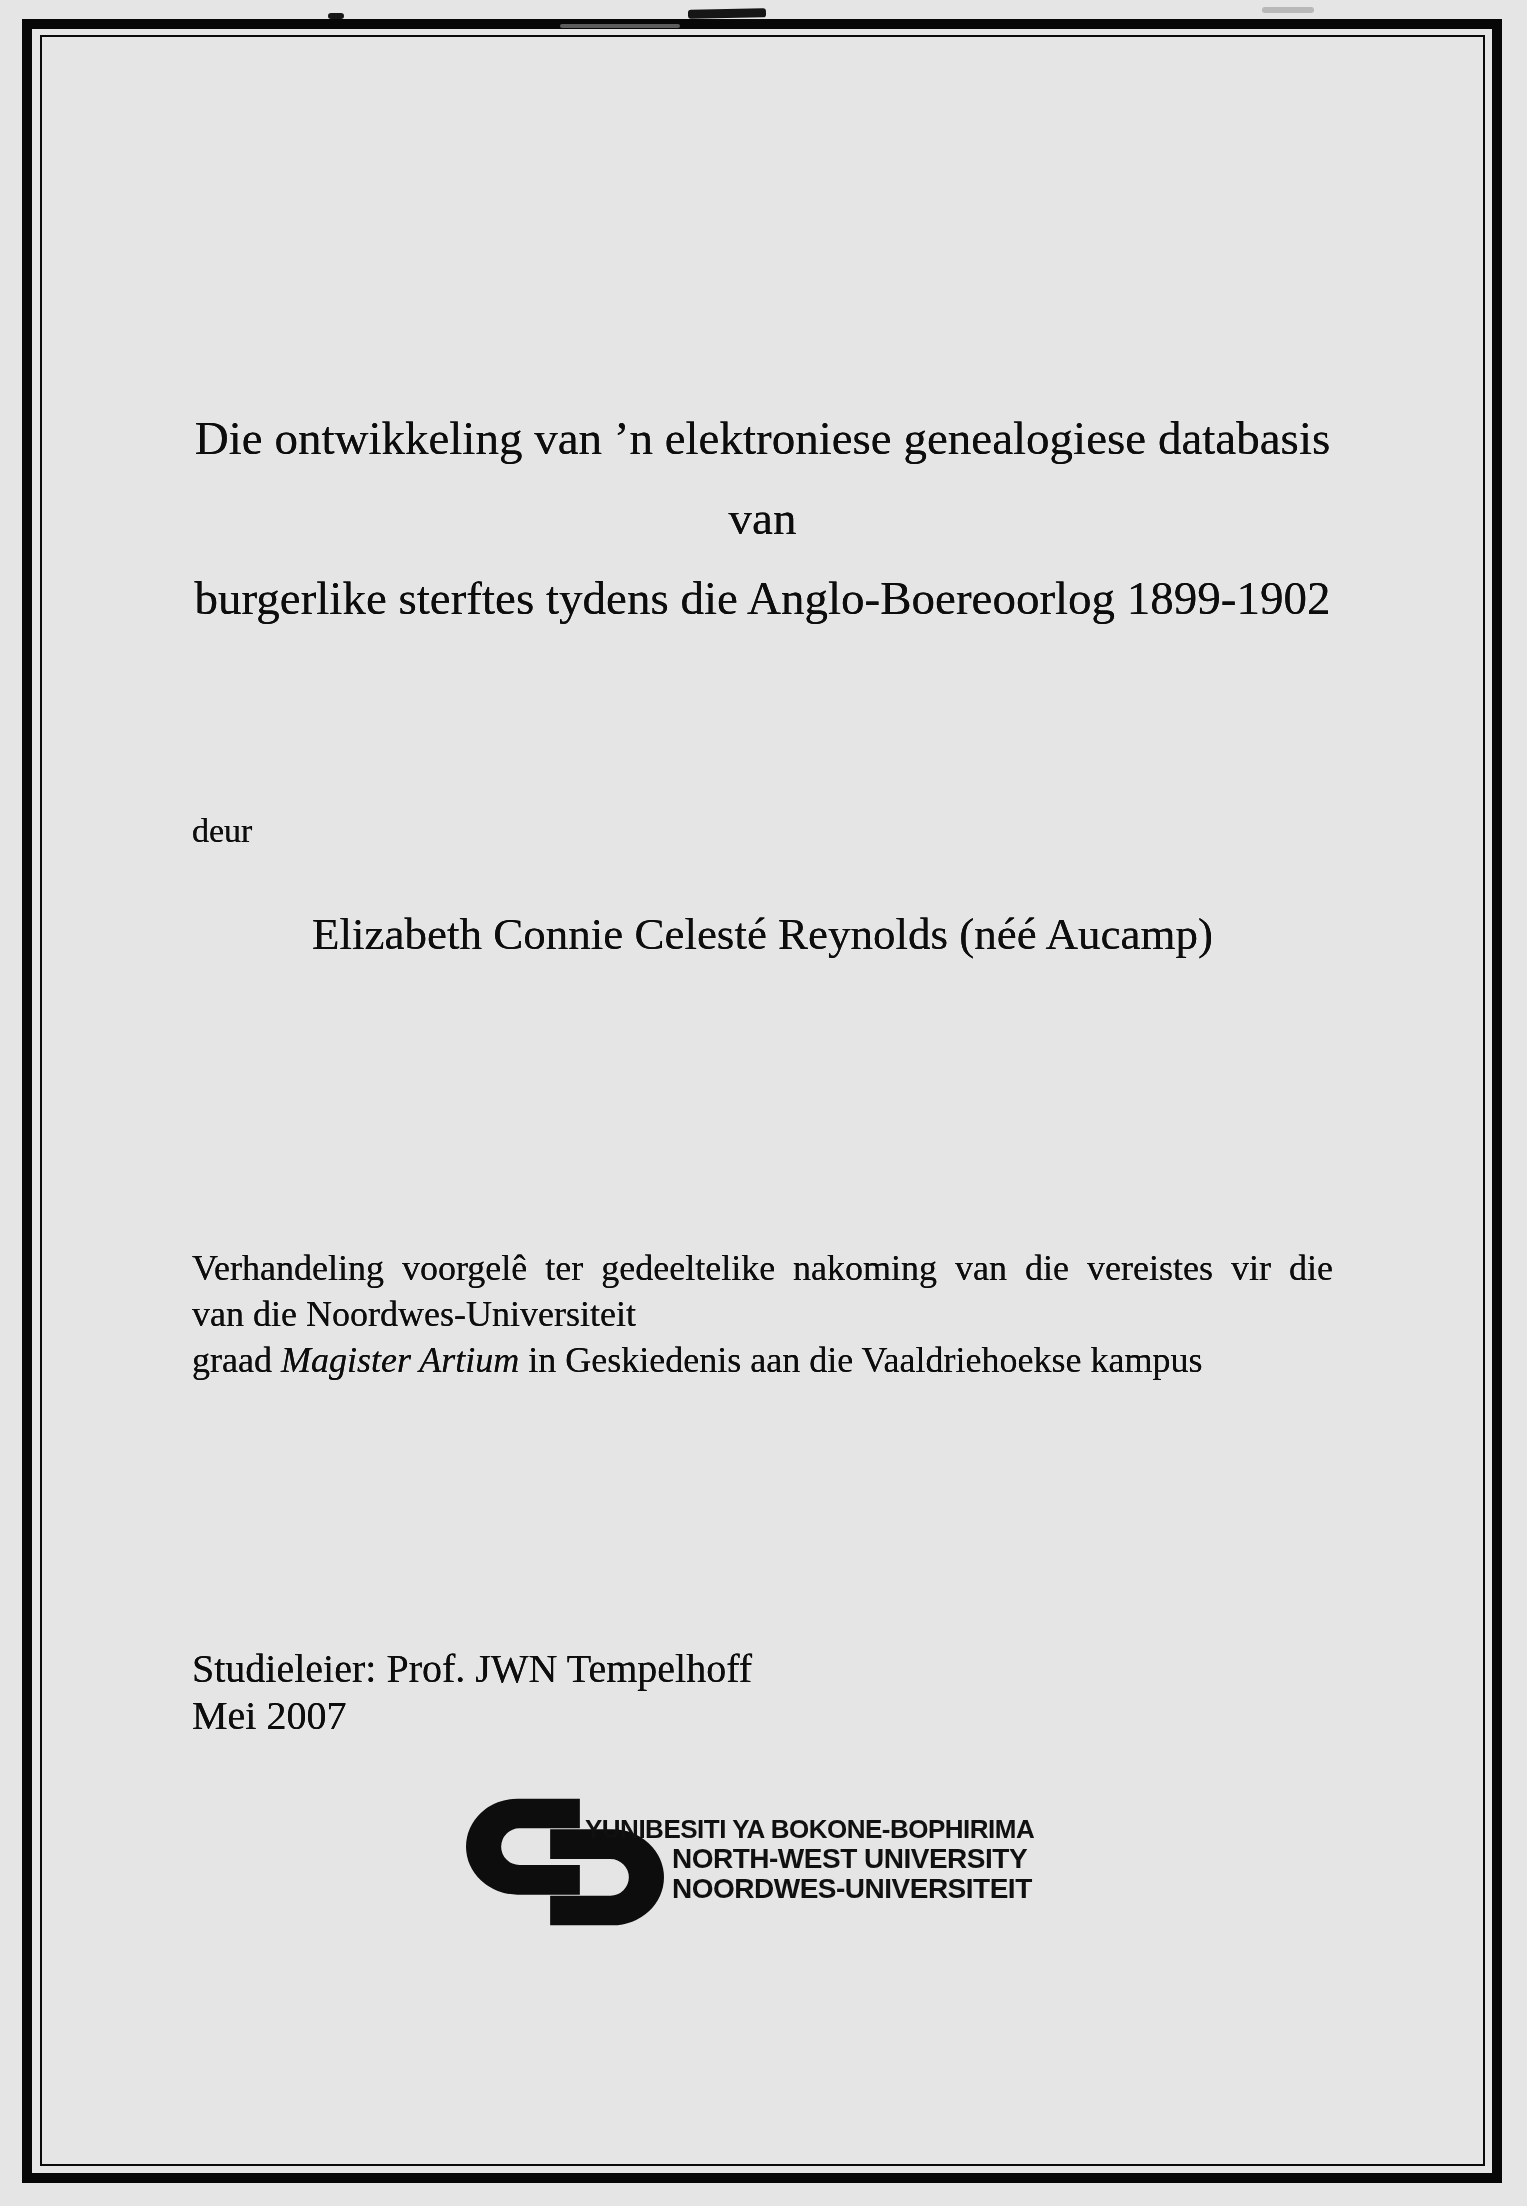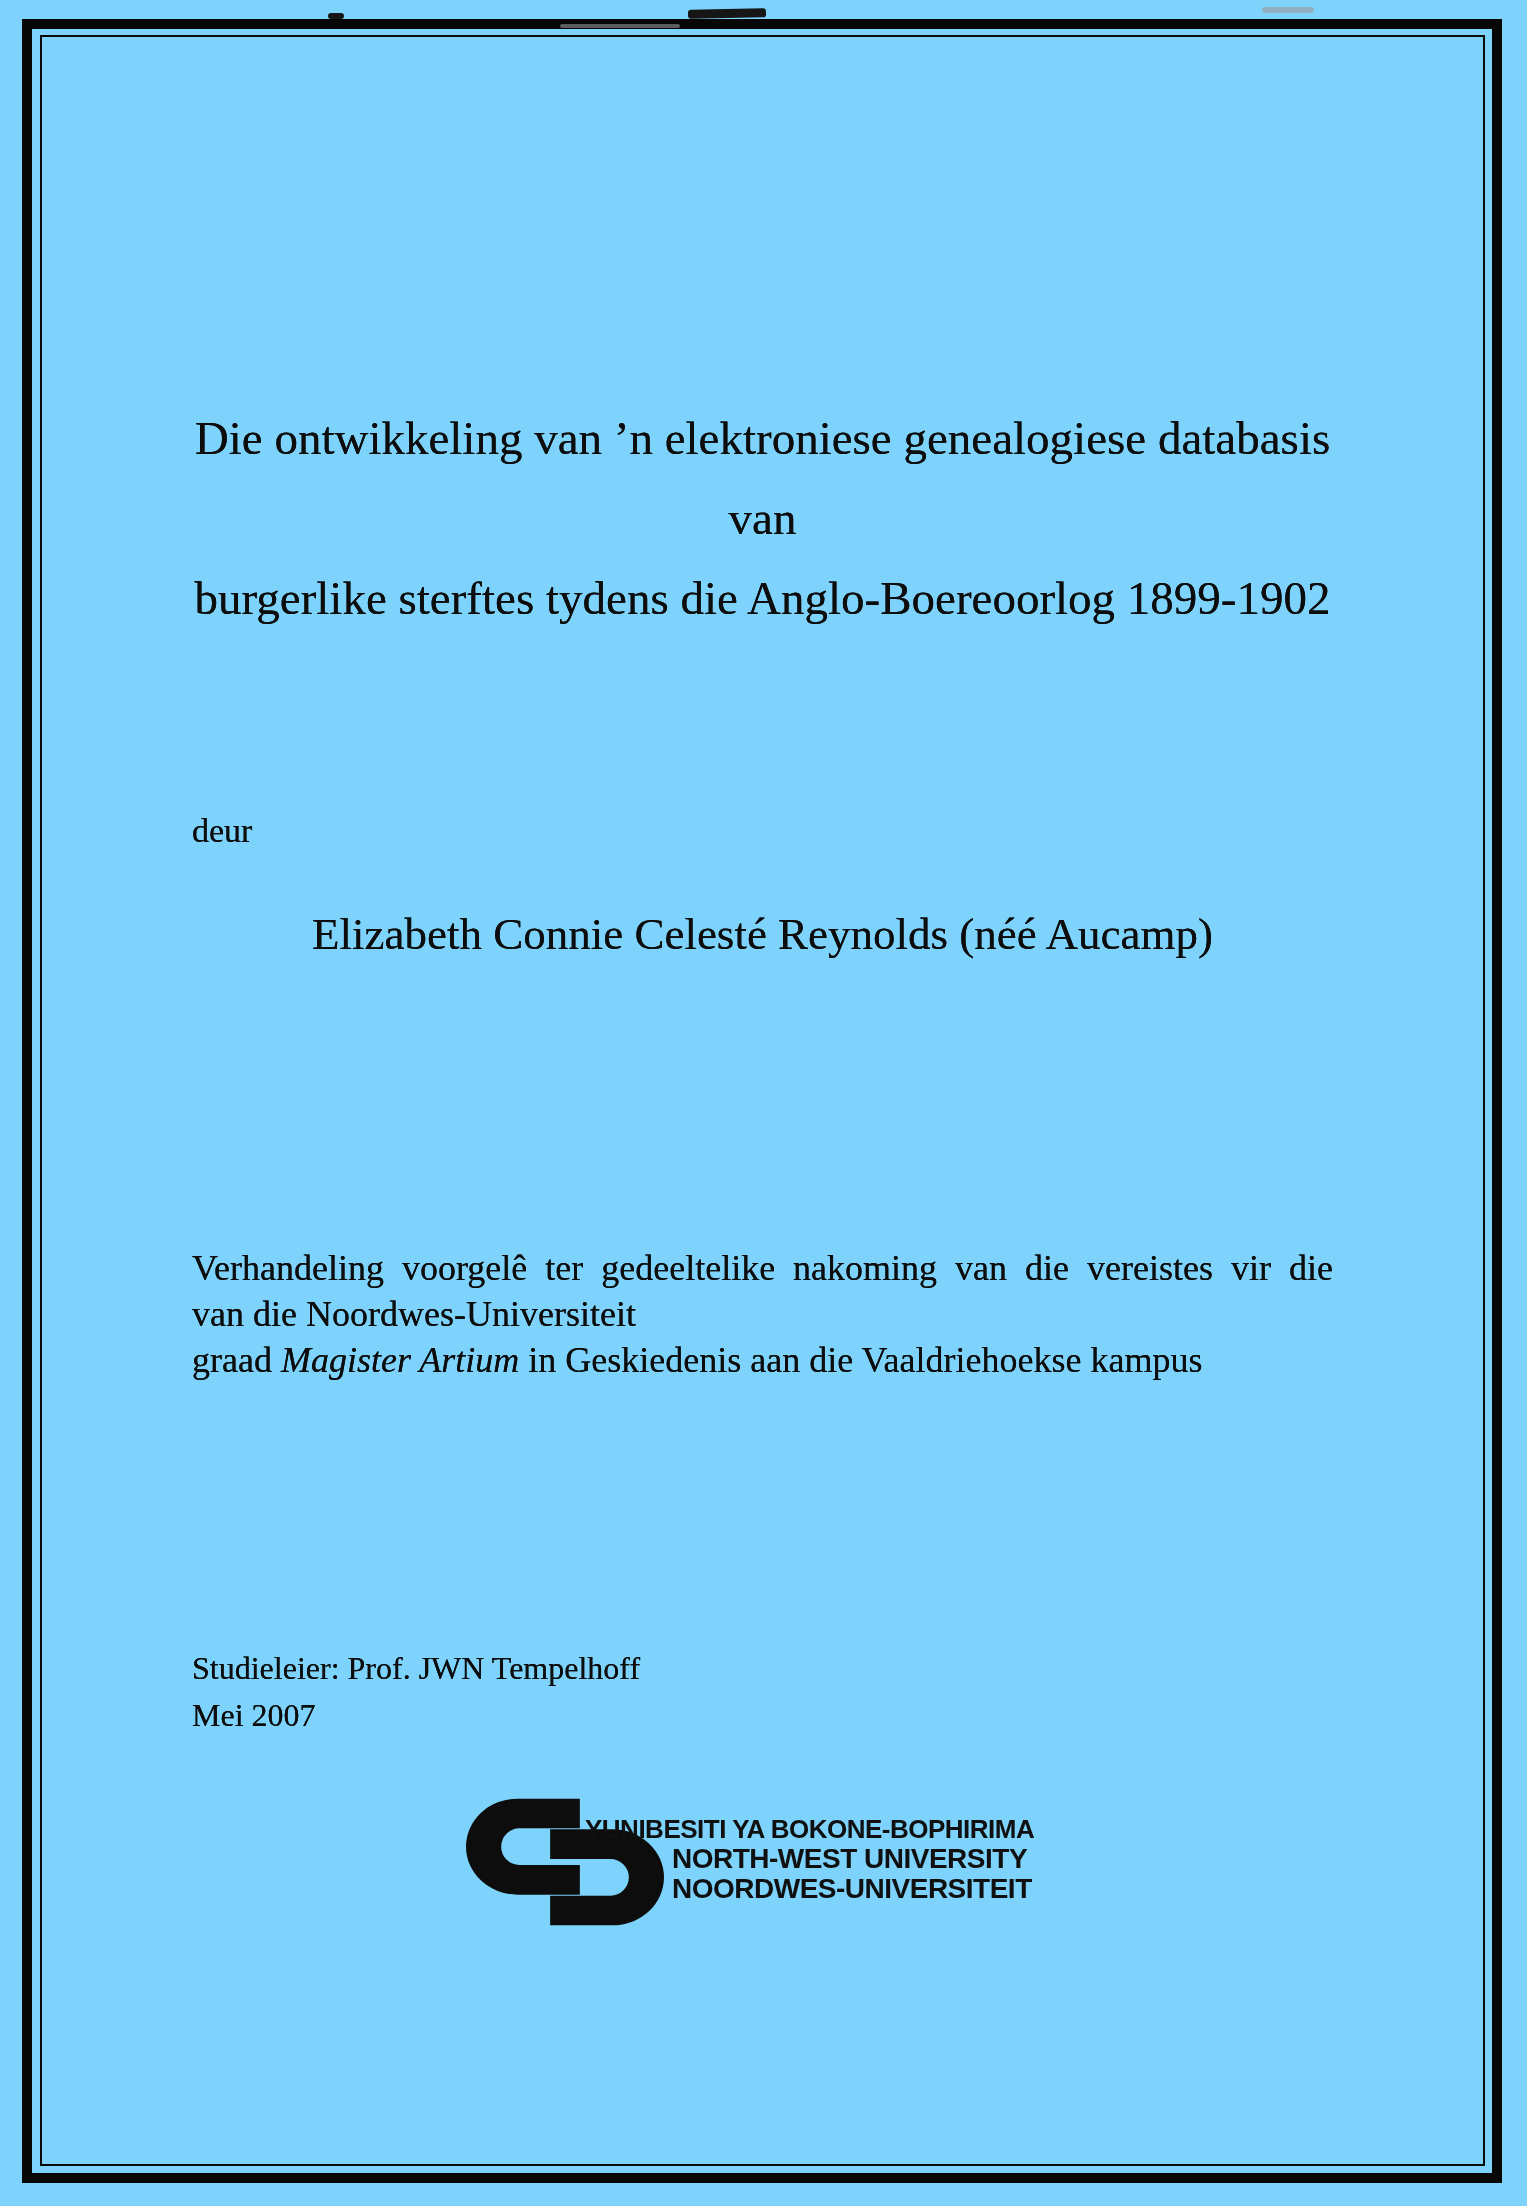--- a/index.html
+++ b/index.html
@@ -5,21 +5,21 @@
   html, body {
     margin: 0;
     padding: 0;
     background: #ffffff;
     font-family: "Liberation Serif", "DejaVu Serif", serif;
   }
   .page {
     position: relative;
     width: 1527px;
     height: 2206px;
-    background: #7dd3fc;
+    background: #e5e5e5;
     overflow: hidden;
     color: #0d0d0d;
   }
   
   .frame-outer {
     position: absolute;
     left: 22px; top: 19px; right: 25px; bottom: 23px;
     border: 10px solid #070707;
   }
   .frame-inner {
@@ -63,21 +63,21 @@
     margin-top: 17px;
   }
   .desc-l1 {
     text-align: justify;
     text-align-last: justify;
     word-spacing: 5px;
   }
   .supervisor-block {
     position: absolute;
     left: 192px; top: 1645px;
-    font-size: 32px;
+    font-size: 40px;
     line-height: 47px;
   }
   .logo {
     position: absolute;
     left: 466px; top: 1798px;
     width: 660px; height: 140px;
   }
   .logo-mark { position: absolute; left: 0; top: 0; }
   .logo-text {
     position: absolute;

